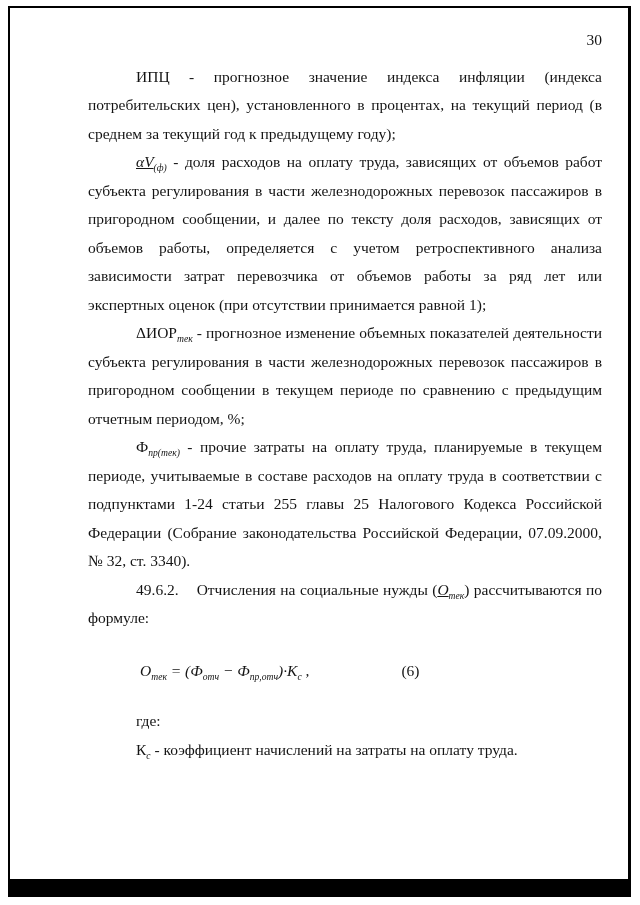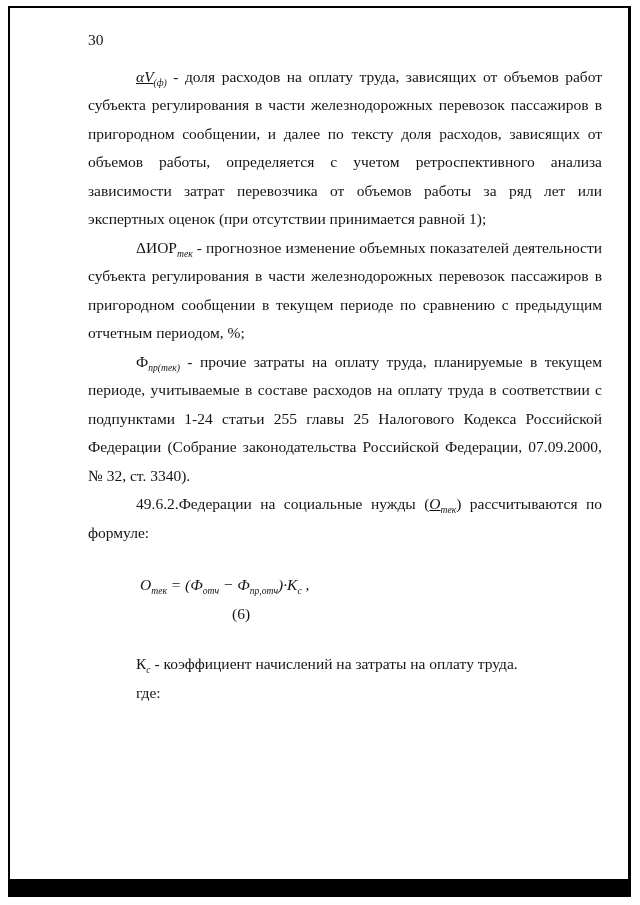--- a/index.html
+++ b/index.html
@@ -33,73 +33,73 @@
   }
   .content {
     position: absolute;
     left: 78px;
     top: 18px;
     width: 514px;
     font-size: 15.5px;
     line-height: 28.5px;
   }
   .page-number {
-    text-align: left;
+    text-align: right;
     margin-bottom: 8px;
   }
   p.para {
     margin: 0;
     text-align: justify;
     text-indent: 48px;
   }
   .term-italic { font-style: italic; text-decoration: underline; }
   sub {
     font-size: 0.62em;
     font-style: italic;
     line-height: 0;
   }
-  .section-number { }
+  .section-number { margin-right: 18px; }
   .formula-row {
     display: flex;
     align-items: flex-start;
     padding-left: 52px;
     margin: 24px 0 22px 0;
-    flex-direction: column;
   }
   .formula {
     font-style: italic;
     white-space: nowrap;
   }
   .formula-number {
     margin-left: 92px;
     font-style: normal;
   }
 </style>
 </head>
 <body>
 
 <div class="sheet">
   <div class="content">
 
     <div class="page-number">30</div>
 
+    <p class="para"><span>ИПЦ</span> <span>- прогнозное значение индекса инфляции (индекса потребительских цен), установленного в процентах, на текущий период (в среднем за текущий год к предыдущему году);</span></p>
 
     <p class="para"><span class="term-italic"><span>αV</span><sub>(ф)</sub></span> <span>- доля расходов на оплату труда, зависящих от объемов работ субъекта регулирования в части железнодорожных перевозок пассажиров в пригородном сообщении, и далее по тексту доля расходов, зависящих от объемов работы, определяется с учетом ретроспективного анализа зависимости затрат перевозчика от объемов работы за ряд лет или экспертных оценок (при отсутствии принимается равной 1);</span></p>
 
     <p class="para"><span><span>ΔИОР</span><sub>тек</sub></span> <span>- прогнозное изменение объемных показателей деятельности субъекта регулирования в части железнодорожных перевозок пассажиров в пригородном сообщении в текущем периоде по сравнению с предыдущим отчетным периодом, %;</span></p>
 
     <p class="para"><span><span>Ф</span><sub>пр(тек)</sub></span> <span>- прочие затраты на оплату труда, планируемые в текущем периоде, учитываемые в составе расходов на оплату труда в соответствии с подпунктами 1-24 статьи 255 главы 25 Налогового Кодекса Российской Федерации (Собрание законодательства Российской Федерации, 07.09.2000, № 32, ст. 3340).</span></p>
 
-    <p class="para"><span class="section-number">49.6.2.</span><span>Федерации на социальные нужды (</span><span class="term-italic"><span>О</span><sub>тек</sub></span><span>) рассчитываются по формуле:</span></p>
+    <p class="para"><span class="section-number">49.6.2.</span><span>Отчисления на социальные нужды (</span><span class="term-italic"><span>О</span><sub>тек</sub></span><span>) рассчитываются по формуле:</span></p>
 
     <div class="formula-row">
       <span class="formula"><span>О</span><sub>тек</sub><span> = (Ф</span><sub>отч</sub><span> − Ф</span><sub>пр,отч</sub><span>)·К</span><sub>с</sub><span> ,</span></span>
       <span class="formula-number">(6)</span>
     </div>
 
+    <p class="para">где:</p>
+
     <p class="para"><span><span>К</span><sub>с</sub></span> <span>- коэффициент начислений на затраты на оплату труда.</span></p>
-
-    <p class="para">где:</p>
 
 
   </div>
   <div class="bottom-bar"></div>
 </div>
 
 </body></html>

